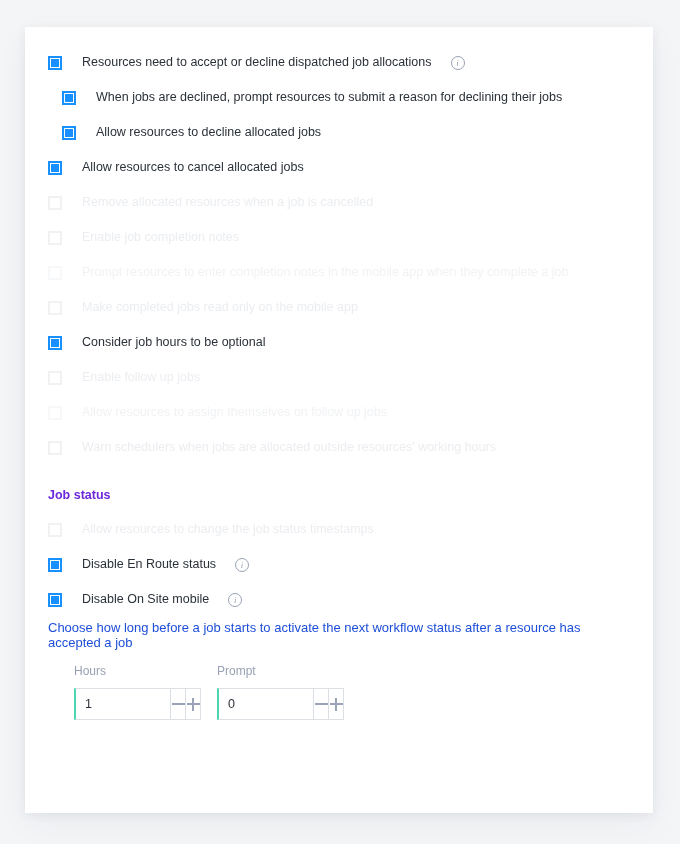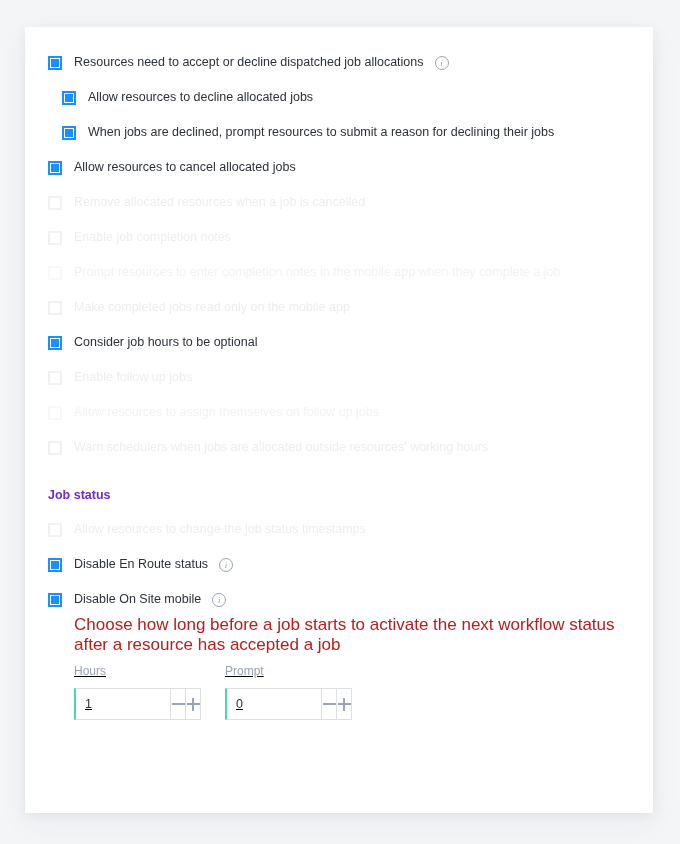--- a/index.html
+++ b/index.html
@@ -33,20 +33,21 @@
     left: 23px;
     top: 18px;
     width: 585px;
   }
 
   
   .row {
     display: flex;
     align-items: center;
     height: 35px;
+    gap: 8px;
   }
   .row.indent-1 { padding-left: 14px; }
 
   .cb {
     width: 14px;
     height: 14px;
     box-sizing: border-box;
     border: 2px solid #1890ff;
     background: #ffffff;
     flex: 0 0 auto;
@@ -104,34 +105,32 @@
     font-weight: bold;
     color: #6d28d9;
     height: 35px;
     display: flex;
     align-items: center;
     margin-top: 12px;
   }
 
   
   .desc {
-    margin-left: 26px;
-    font-size: 17px;
-    color: #b91c1c;
+    font-size: 13px;
+    color: #1d4ed8;
     height: 35px;
     display: flex;
     align-items: center;
   }
 
   .steppers {
     margin-left: 26px;
     margin-top: 12px;
     display: flex;
-    gap: 24px;
-    text-decoration: underline;
+    gap: 16px;
   }
   .field-label {
     font-size: 12px;
     color: #98a2b3;
     margin-bottom: 10px;
   }
   .stepper {
     display: flex;
     height: 32px;
     width: 127px;
@@ -191,25 +190,25 @@
   <div id="inner">
 
     <div id="dispatch-rows">
         <div class="row">
           <div class="cb"></div>
           <div class="row-label">Resources need to accept or decline dispatched job allocations</div>
           <div class="info">i</div>
         </div>
         <div class="row indent-1">
           <div class="cb"></div>
+          <div class="row-label">When jobs are declined, prompt resources to submit a reason for declining their jobs</div>
+        </div>
+        <div class="row indent-1">
+          <div class="cb"></div>
           <div class="row-label">Allow resources to decline allocated jobs</div>
-        </div>
-        <div class="row indent-1">
-          <div class="cb"></div>
-          <div class="row-label">When jobs are declined, prompt resources to submit a reason for declining their jobs</div>
         </div>
         <div class="row">
           <div class="cb"></div>
           <div class="row-label">Allow resources to cancel allocated jobs</div>
         </div>
         <div class="row disabled">
           <div class="cb off"></div>
           <div class="row-label">Remove allocated resources when a job is cancelled</div>
         </div>
         <div class="row disabled">

